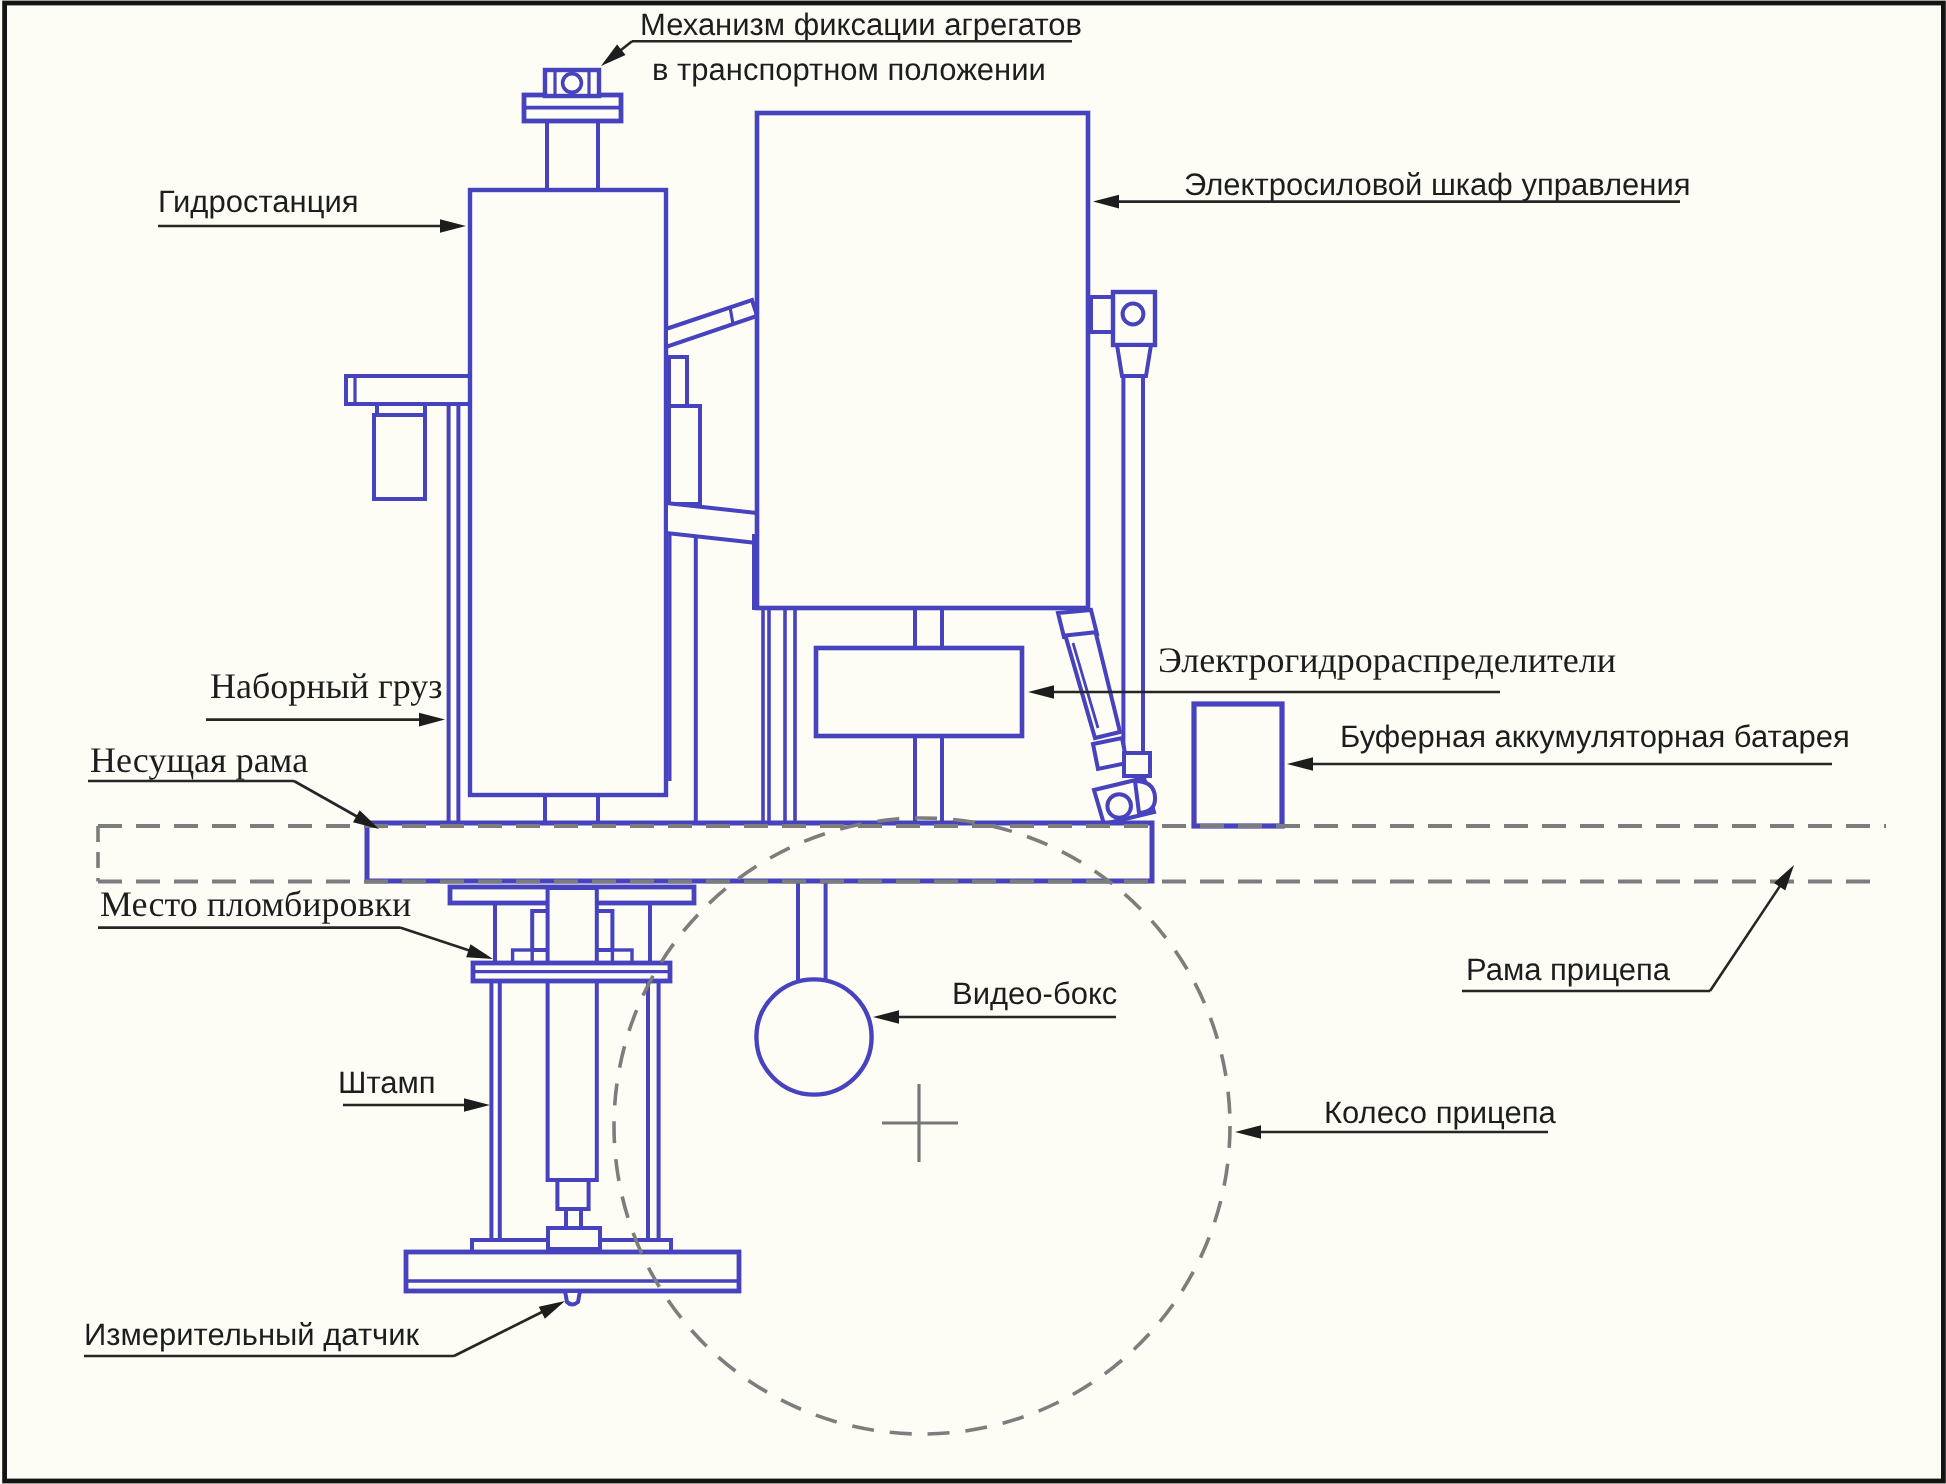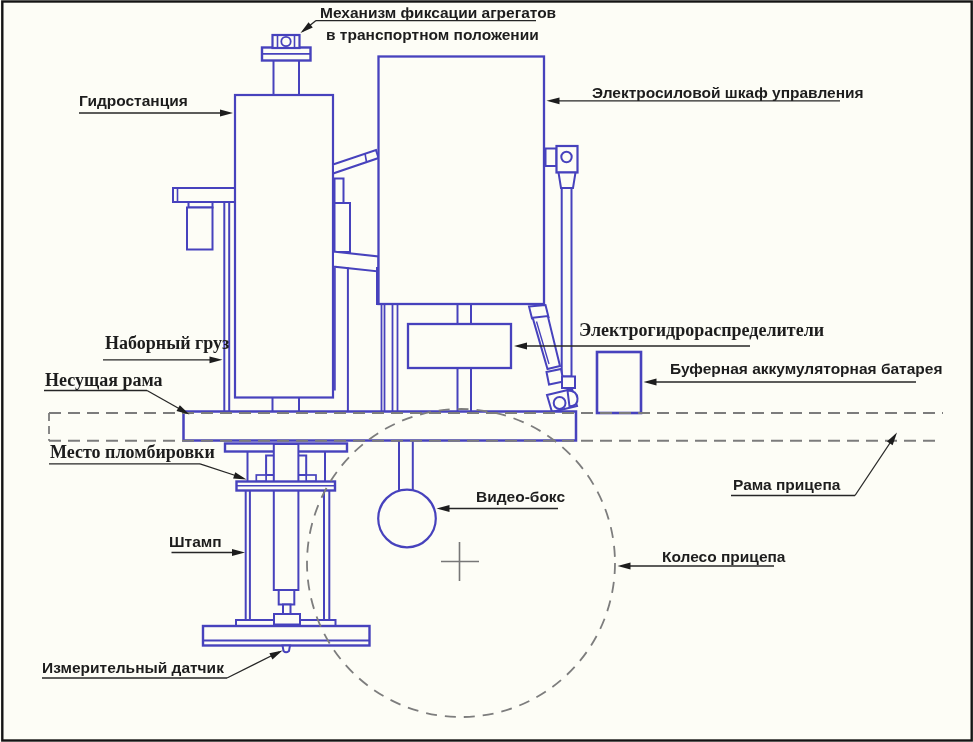--- a/index.html
+++ b/index.html
@@ -1,16 +1,16 @@
 <!DOCTYPE html>
 <html><head>
 <meta charset="utf-8">
 <style>
   html,body{margin:0;padding:0;background:#fdfdf6;}
-  .wrap{position:relative;width:973px;height:742px;overflow:hidden;font-weight:bold;}
+  .wrap{position:relative;width:973px;height:742px;overflow:hidden;}
   svg{position:absolute;left:0;top:0;}
   text{fill:#1d1d1d;stroke:none;}
   .sans{font-family:"Liberation Sans",sans-serif;font-size:15.5px;}
   .serif{font-family:"Liberation Serif",serif;font-size:18px;}
 </style>
 </head>
 <body>
 <div class="wrap">
 <svg width="973" height="742" viewBox="0 0 973 742">
 

